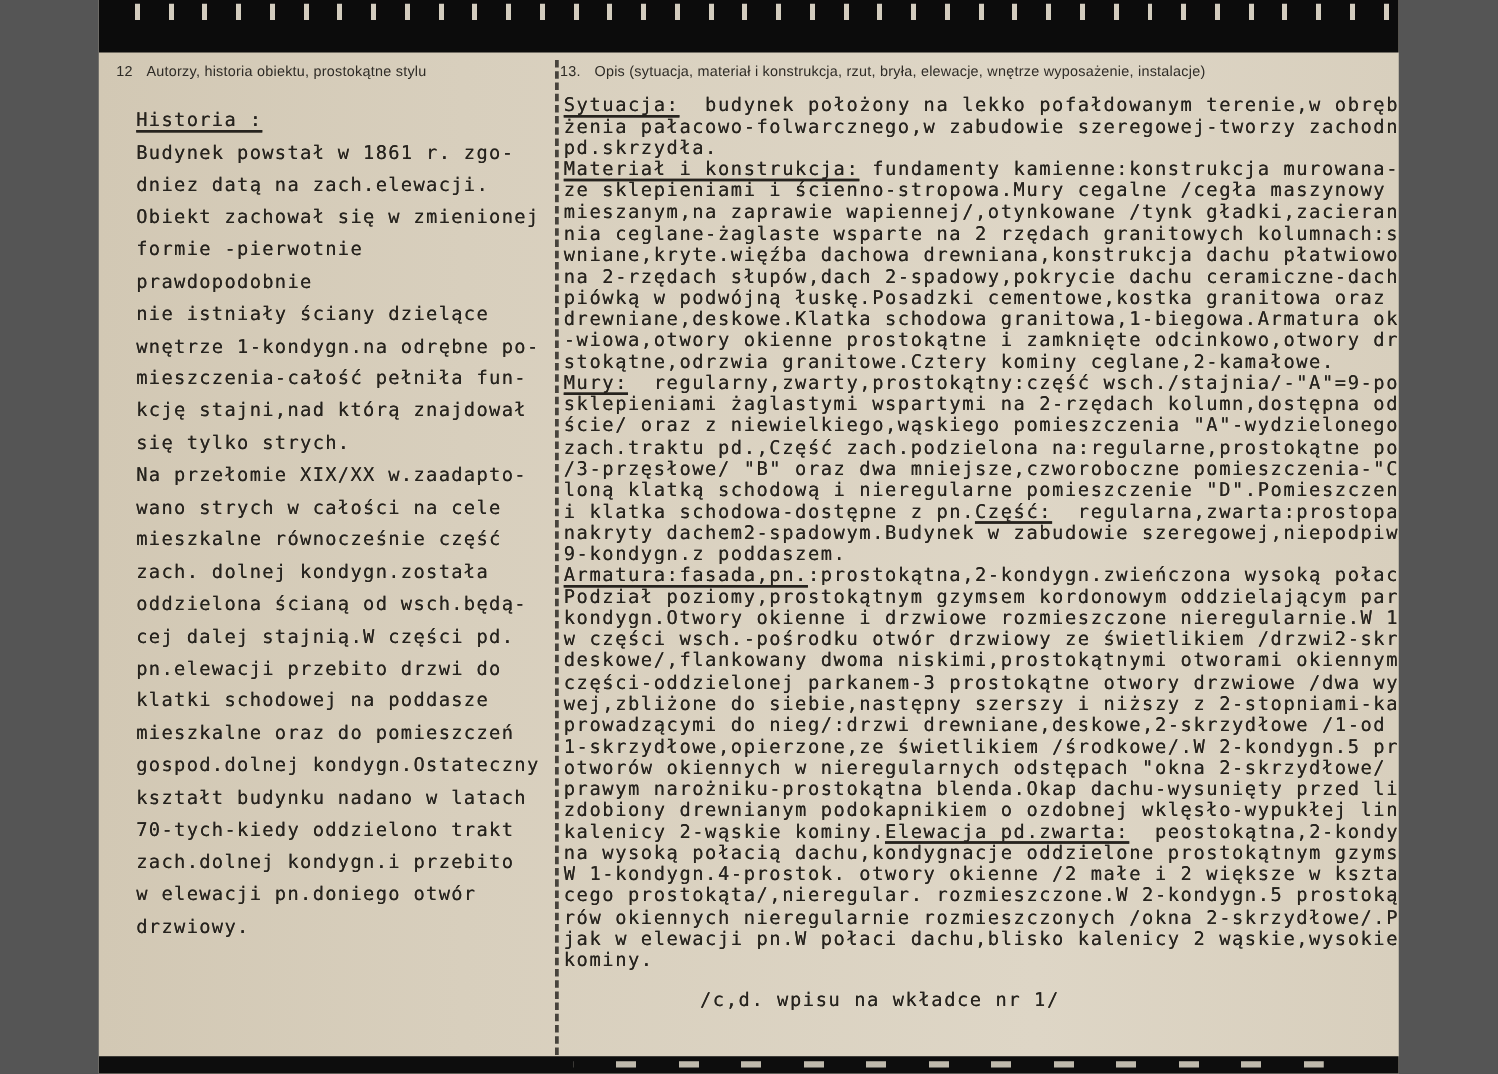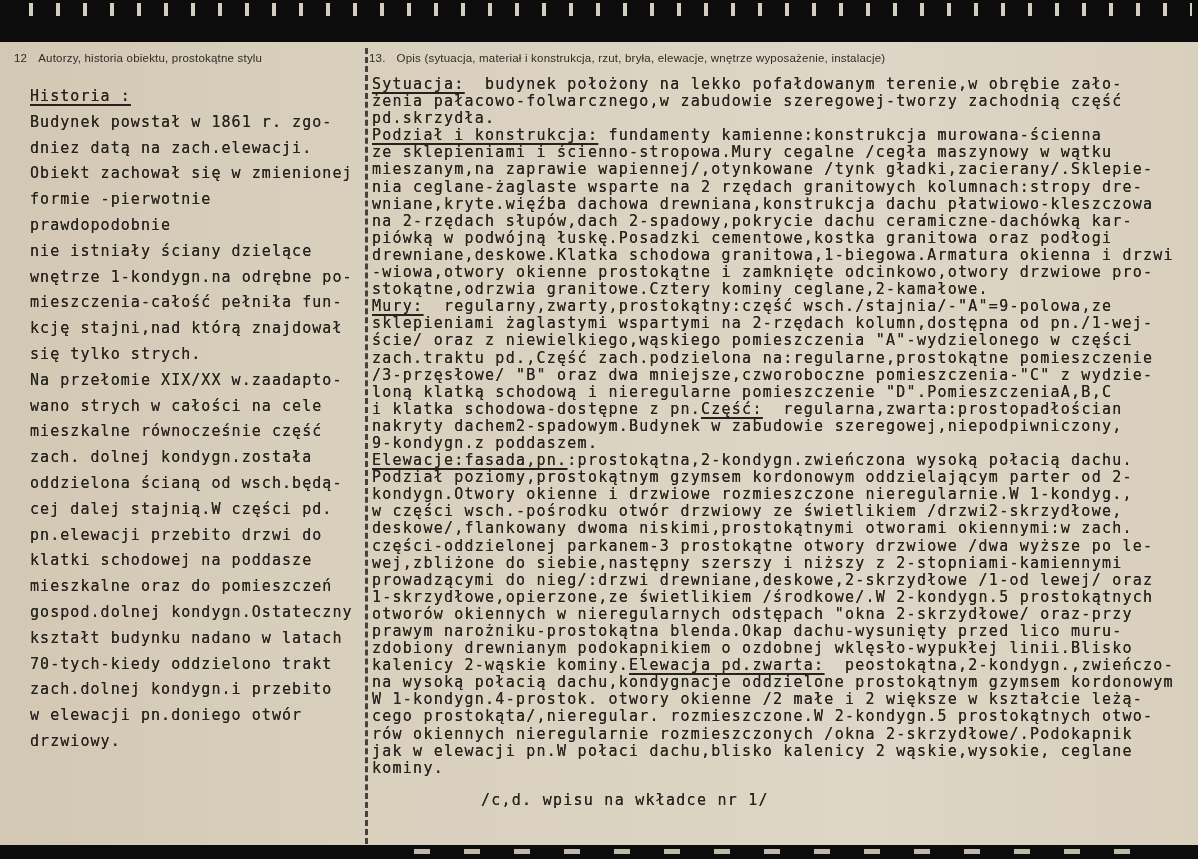--- a/index.html
+++ b/index.html
@@ -1,18 +1,18 @@
 <!DOCTYPE html>
 <html><head>
 <meta charset="utf-8">
 <style>
   html,body{margin:0;padding:0;background:#555;}
   .page{
     position:relative;
-    width:1198px;height:859px;
+    width:1040px;height:859px;
     margin:0 auto;
     overflow:hidden;
     background:linear-gradient(90deg,#d2c8b4 0%,#d8cfbd 28%,#ded6c6 72%,#d8cfbd 100%);
     font-family:"DejaVu Sans Mono", monospace;
     color:#26231e;
   }
   .top-band{position:absolute;top:0;left:0;right:0;height:42px;background:#0c0c0c;}
   .top-band .dash-row{
     position:absolute;top:3px;left:6px;right:6px;height:13px;
     background:repeating-linear-gradient(90deg,transparent 0 23px,#e9e2d2 23px 27px);
@@ -99,40 +99,40 @@
   </div>
 
   <div class="col-right">
     <div class="hdr">
       <span>13.</span>
       <span>Opis (sytuacja, materiał i konstrukcja, rzut, bryła, elewacje, wnętrze wyposażenie, instalacje)</span>
     </div>
     <div class="typed right-text"><span class="u">Sytuacja:</span><span>  budynek położony na lekko pofałdowanym terenie,w obrębie zało-
 żenia pałacowo-folwarcznego,w zabudowie szeregowej-tworzy zachodnią część
 pd.skrzydła.
-</span><span class="u">Podział i konstrukcja:</span><span> fundamenty kamienne:konstrukcja murowana-ścienna
+</span><span class="u">Materiał i konstrukcja:</span><span> fundamenty kamienne:konstrukcja murowana-ścienna
 ze sklepieniami i ścienno-stropowa.Mury cegalne /cegła maszynowy w wątku
 mieszanym,na zaprawie wapiennej/,otynkowane /tynk gładki,zacierany/.Sklepie-
 nia ceglane-żaglaste wsparte na 2 rzędach granitowych kolumnach:stropy dre-
 wniane,kryte.więźba dachowa drewniana,konstrukcja dachu płatwiowo-kleszczowa
 na 2-rzędach słupów,dach 2-spadowy,pokrycie dachu ceramiczne-dachówką kar-
 piówką w podwójną łuskę.Posadzki cementowe,kostka granitowa oraz podłogi
 drewniane,deskowe.Klatka schodowa granitowa,1-biegowa.Armatura okienna i drzwi
 -wiowa,otwory okienne prostokątne i zamknięte odcinkowo,otwory drzwiowe pro-
 stokątne,odrzwia granitowe.Cztery kominy ceglane,2-kamałowe.
 </span><span class="u">Mury:</span><span>  regularny,zwarty,prostokątny:część wsch./stajnia/-"A"=9-polowa,ze
 sklepieniami żaglastymi wspartymi na 2-rzędach kolumn,dostępna od pn./1-wej-
 ście/ oraz z niewielkiego,wąskiego pomieszczenia "A"-wydzielonego w części
 zach.traktu pd.,Część zach.podzielona na:regularne,prostokątne pomieszczenie
 /3-przęsłowe/ "B" oraz dwa mniejsze,czworoboczne pomieszczenia-"C" z wydzie-
 loną klatką schodową i nieregularne pomieszczenie "D".PomieszczeniaA,B,C
 i klatka schodowa-dostępne z pn.</span><span class="u">Część:</span><span>  regularna,zwarta:prostopadłościan
 nakryty dachem2-spadowym.Budynek w zabudowie szeregowej,niepodpiwniczony,
 9-kondygn.z poddaszem.
-</span><span class="u">Elewacje:fasada,pn.</span><span>:prostokątna,2-kondygn.zwieńczona wysoką połacią dachu.
+</span><span class="u">Armatura:fasada,pn.</span><span>:prostokątna,2-kondygn.zwieńczona wysoką połacią dachu.
 Podział poziomy,prostokątnym gzymsem kordonowym oddzielającym parter od 2-
 kondygn.Otwory okienne i drzwiowe rozmieszczone nieregularnie.W 1-kondyg.,
 w części wsch.-pośrodku otwór drzwiowy ze świetlikiem /drzwi2-skrzydłowe,
 deskowe/,flankowany dwoma niskimi,prostokątnymi otworami okiennymi:w zach.
 części-oddzielonej parkanem-3 prostokątne otwory drzwiowe /dwa wyższe po le-
 wej,zbliżone do siebie,następny szerszy i niższy z 2-stopniami-kamiennymi
 prowadzącymi do nieg/:drzwi drewniane,deskowe,2-skrzydłowe /1-od lewej/ oraz
 1-skrzydłowe,opierzone,ze świetlikiem /środkowe/.W 2-kondygn.5 prostokątnych
 otworów okiennych w nieregularnych odstępach "okna 2-skrzydłowe/ oraz-przy
 prawym narożniku-prostokątna blenda.Okap dachu-wysunięty przed lico muru-

